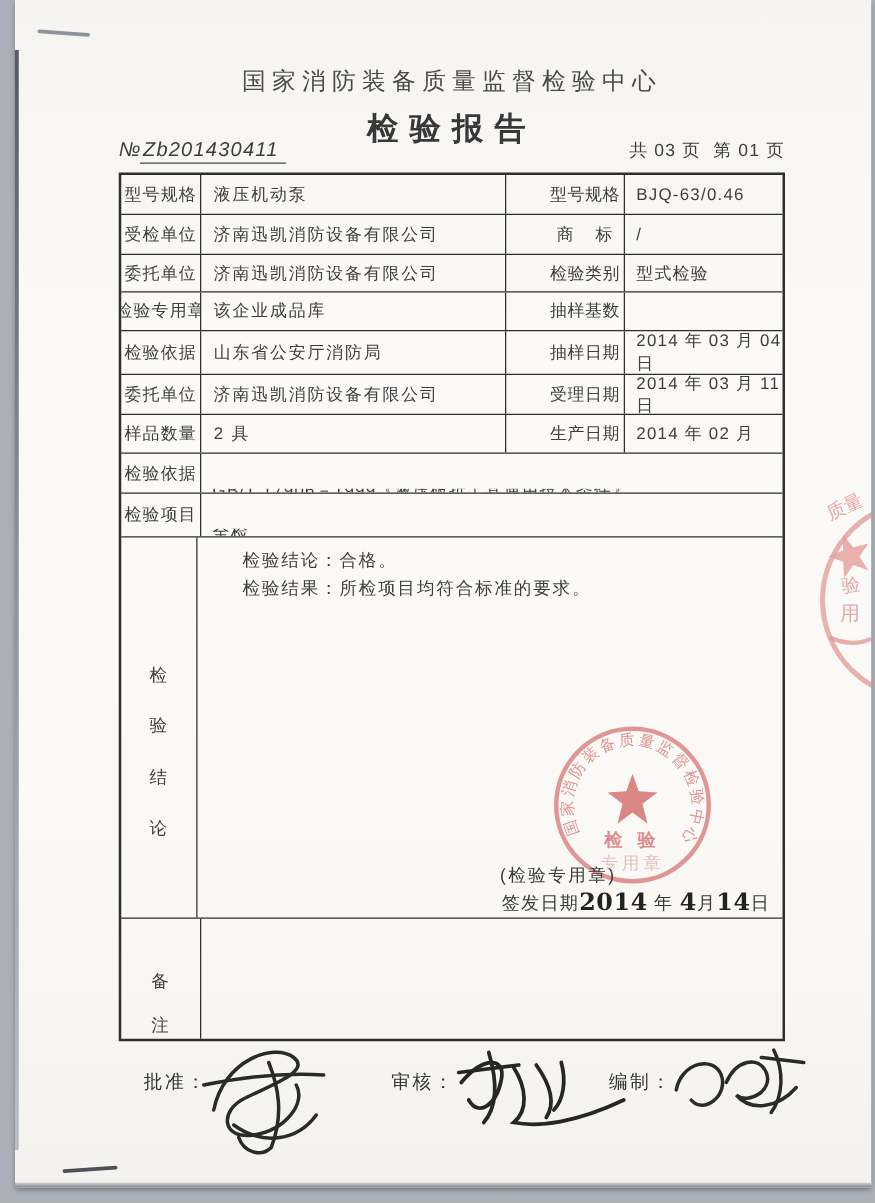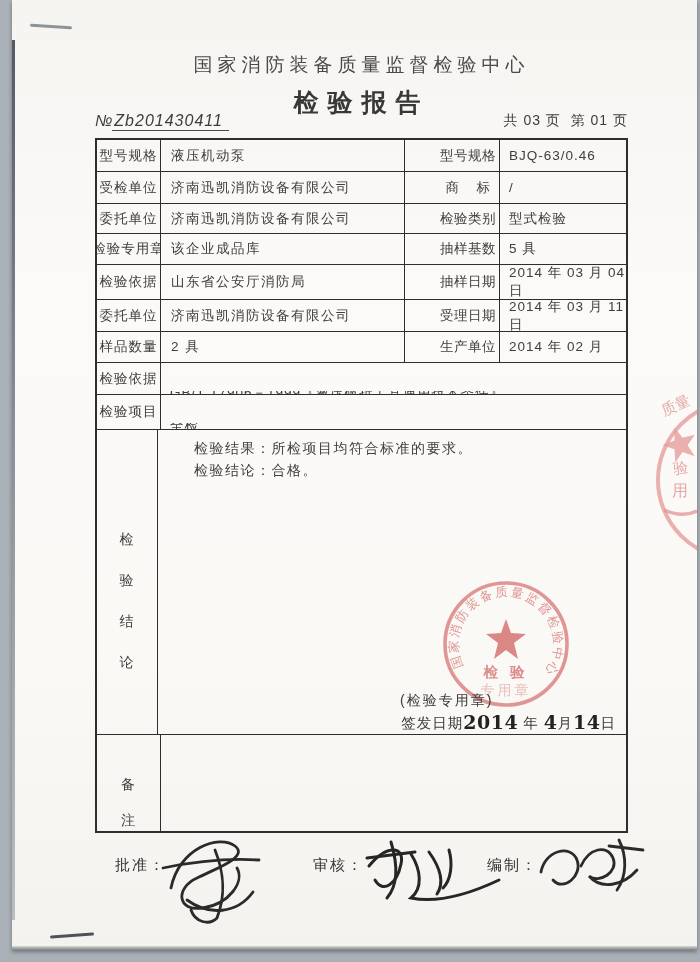--- a/index.html
+++ b/index.html
@@ -92,58 +92,57 @@
       <div class="trow" style="height:30px">
         <div class="c lab">委托单位</div>
         <div class="c val">济南迅凯消防设备有限公司</div>
         <div class="c lab2">检验类别</div>
         <div class="c val2">型式检验</div>
       </div>
       <div class="trow" style="height:31px">
         <div class="c lab">检验专用章</div>
         <div class="c val">该企业成品库</div>
         <div class="c lab2">抽样基数</div>
-        <div class="c val2">5 具</div>
       </div>
       <div class="trow" style="height:35px">
         <div class="c lab">检验依据</div>
         <div class="c val">山东省公安厅消防局</div>
         <div class="c lab2">抽样日期</div>
         <div class="c val2">2014 年 03 月 04 日</div>
       </div>
       <div class="trow" style="height:32px">
         <div class="c lab">委托单位</div>
         <div class="c val">济南迅凯消防设备有限公司</div>
         <div class="c lab2">受理日期</div>
         <div class="c val2">2014 年 03 月 11 日</div>
       </div>
       <div class="trow" style="height:31px">
         <div class="c lab">样品数量</div>
         <div class="c val">2 具</div>
-        <div class="c lab2">生产单位</div>
+        <div class="c lab2">生产日期</div>
         <div class="c val2">2014 年 02 月</div>
       </div>
 
       <div class="trow" style="height:32px">
         <div class="c lab">检验依据</div>
         <div class="c wideval">GB/T 17906－1999《液压破折工具通用技术条件》</div>
       </div>
       <div class="trow" style="height:35px">
         <div class="c lab">检验项目</div>
         <div class="c wideval">全检</div>
       </div>
 
       <div class="trow" style="height:305px">
         <div class="v-label">
           <span class="v4">检验结论</span>
         </div>
         <div class="conclusion-cell">
           <div class="conclusion-text">
+            <p>检验结论：合格。</p>
             <p>检验结果：所检项目均符合标准的要求。</p>
-            <p>检验结论：合格。</p>
           </div>
 
           <svg class="round-stamp" width="150" height="150" viewBox="0 0 150 150">
             <circle cx="75" cy="74" r="61" fill="none" stroke="#dd7e7e" stroke-width="3.6" opacity="0.85"></circle>
             <defs>
               <path id="ringPath" d="M 75,74 m -48,0 a 48,48 0 1 1 96,0 a 48,48 0 1 1 -96,0" fill="none"></path>
             </defs>
             <g transform="rotate(-28 75 74)" opacity="0.8">
               <text font-size="12.5" letter-spacing="2.2" fill="#d87272" style="font-family:'Liberation Sans',sans-serif">
                 <textPath href="#ringPath">国家消防装备质量监督检验中心</textPath>

